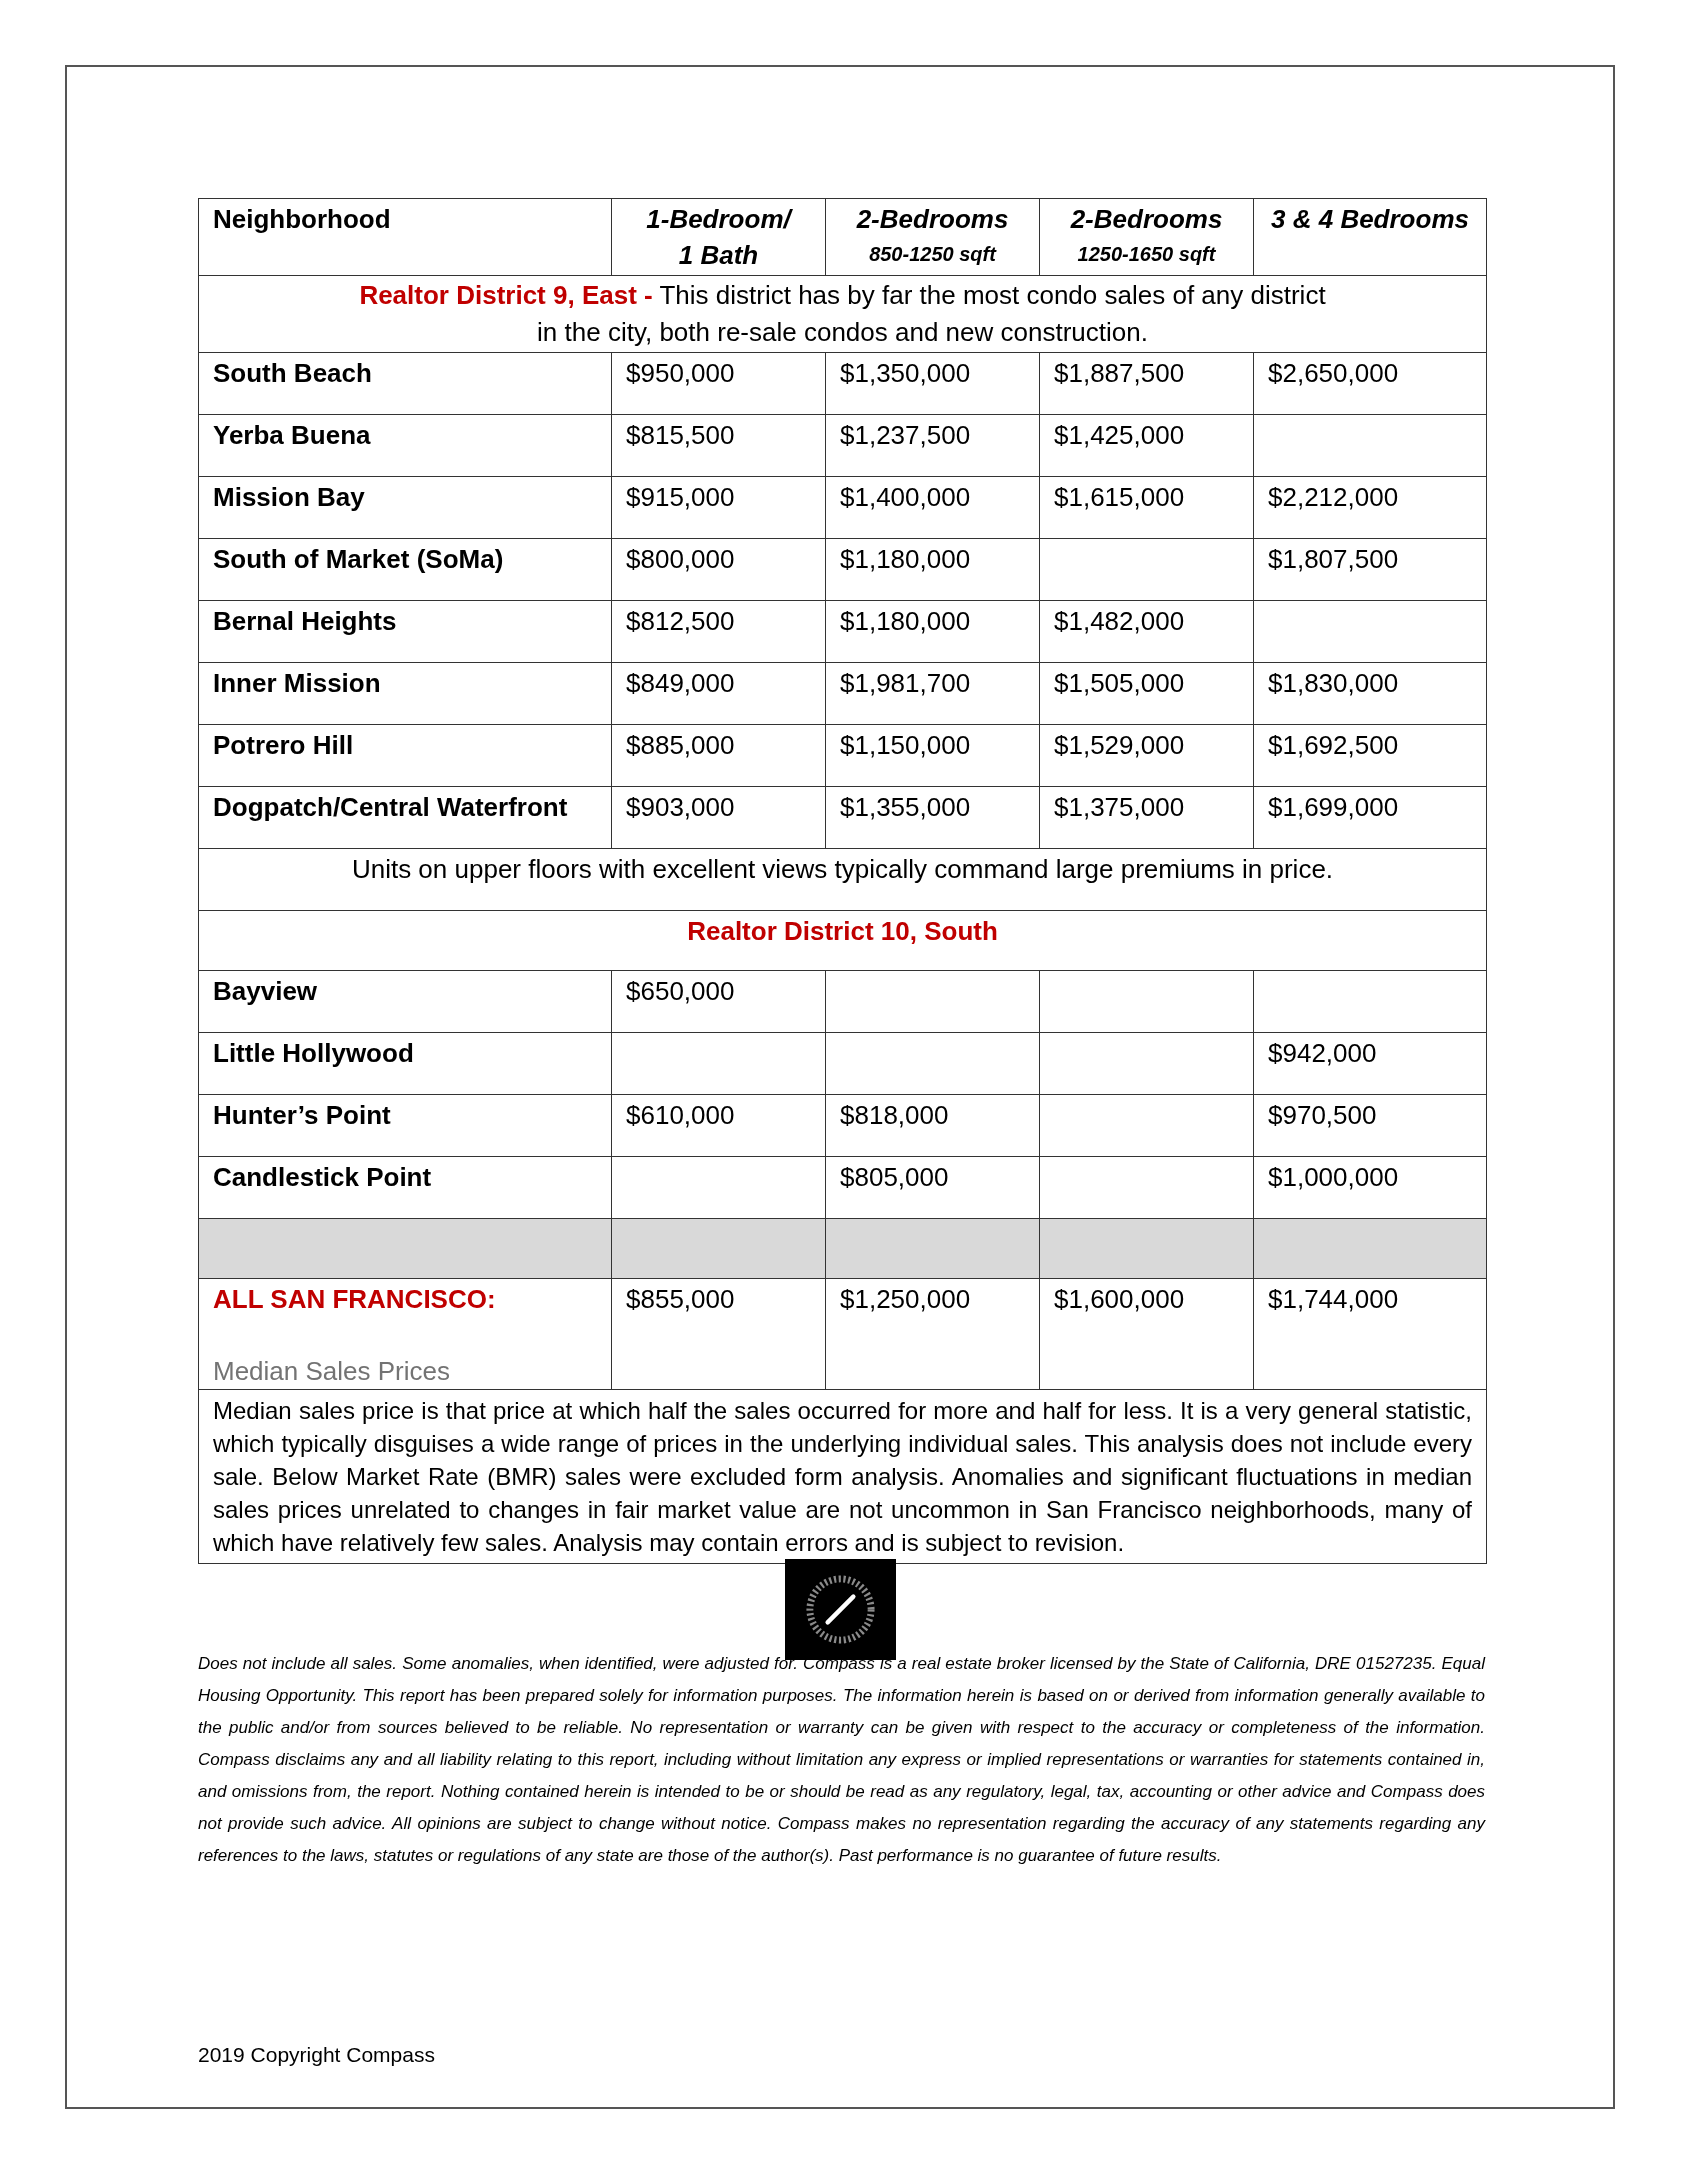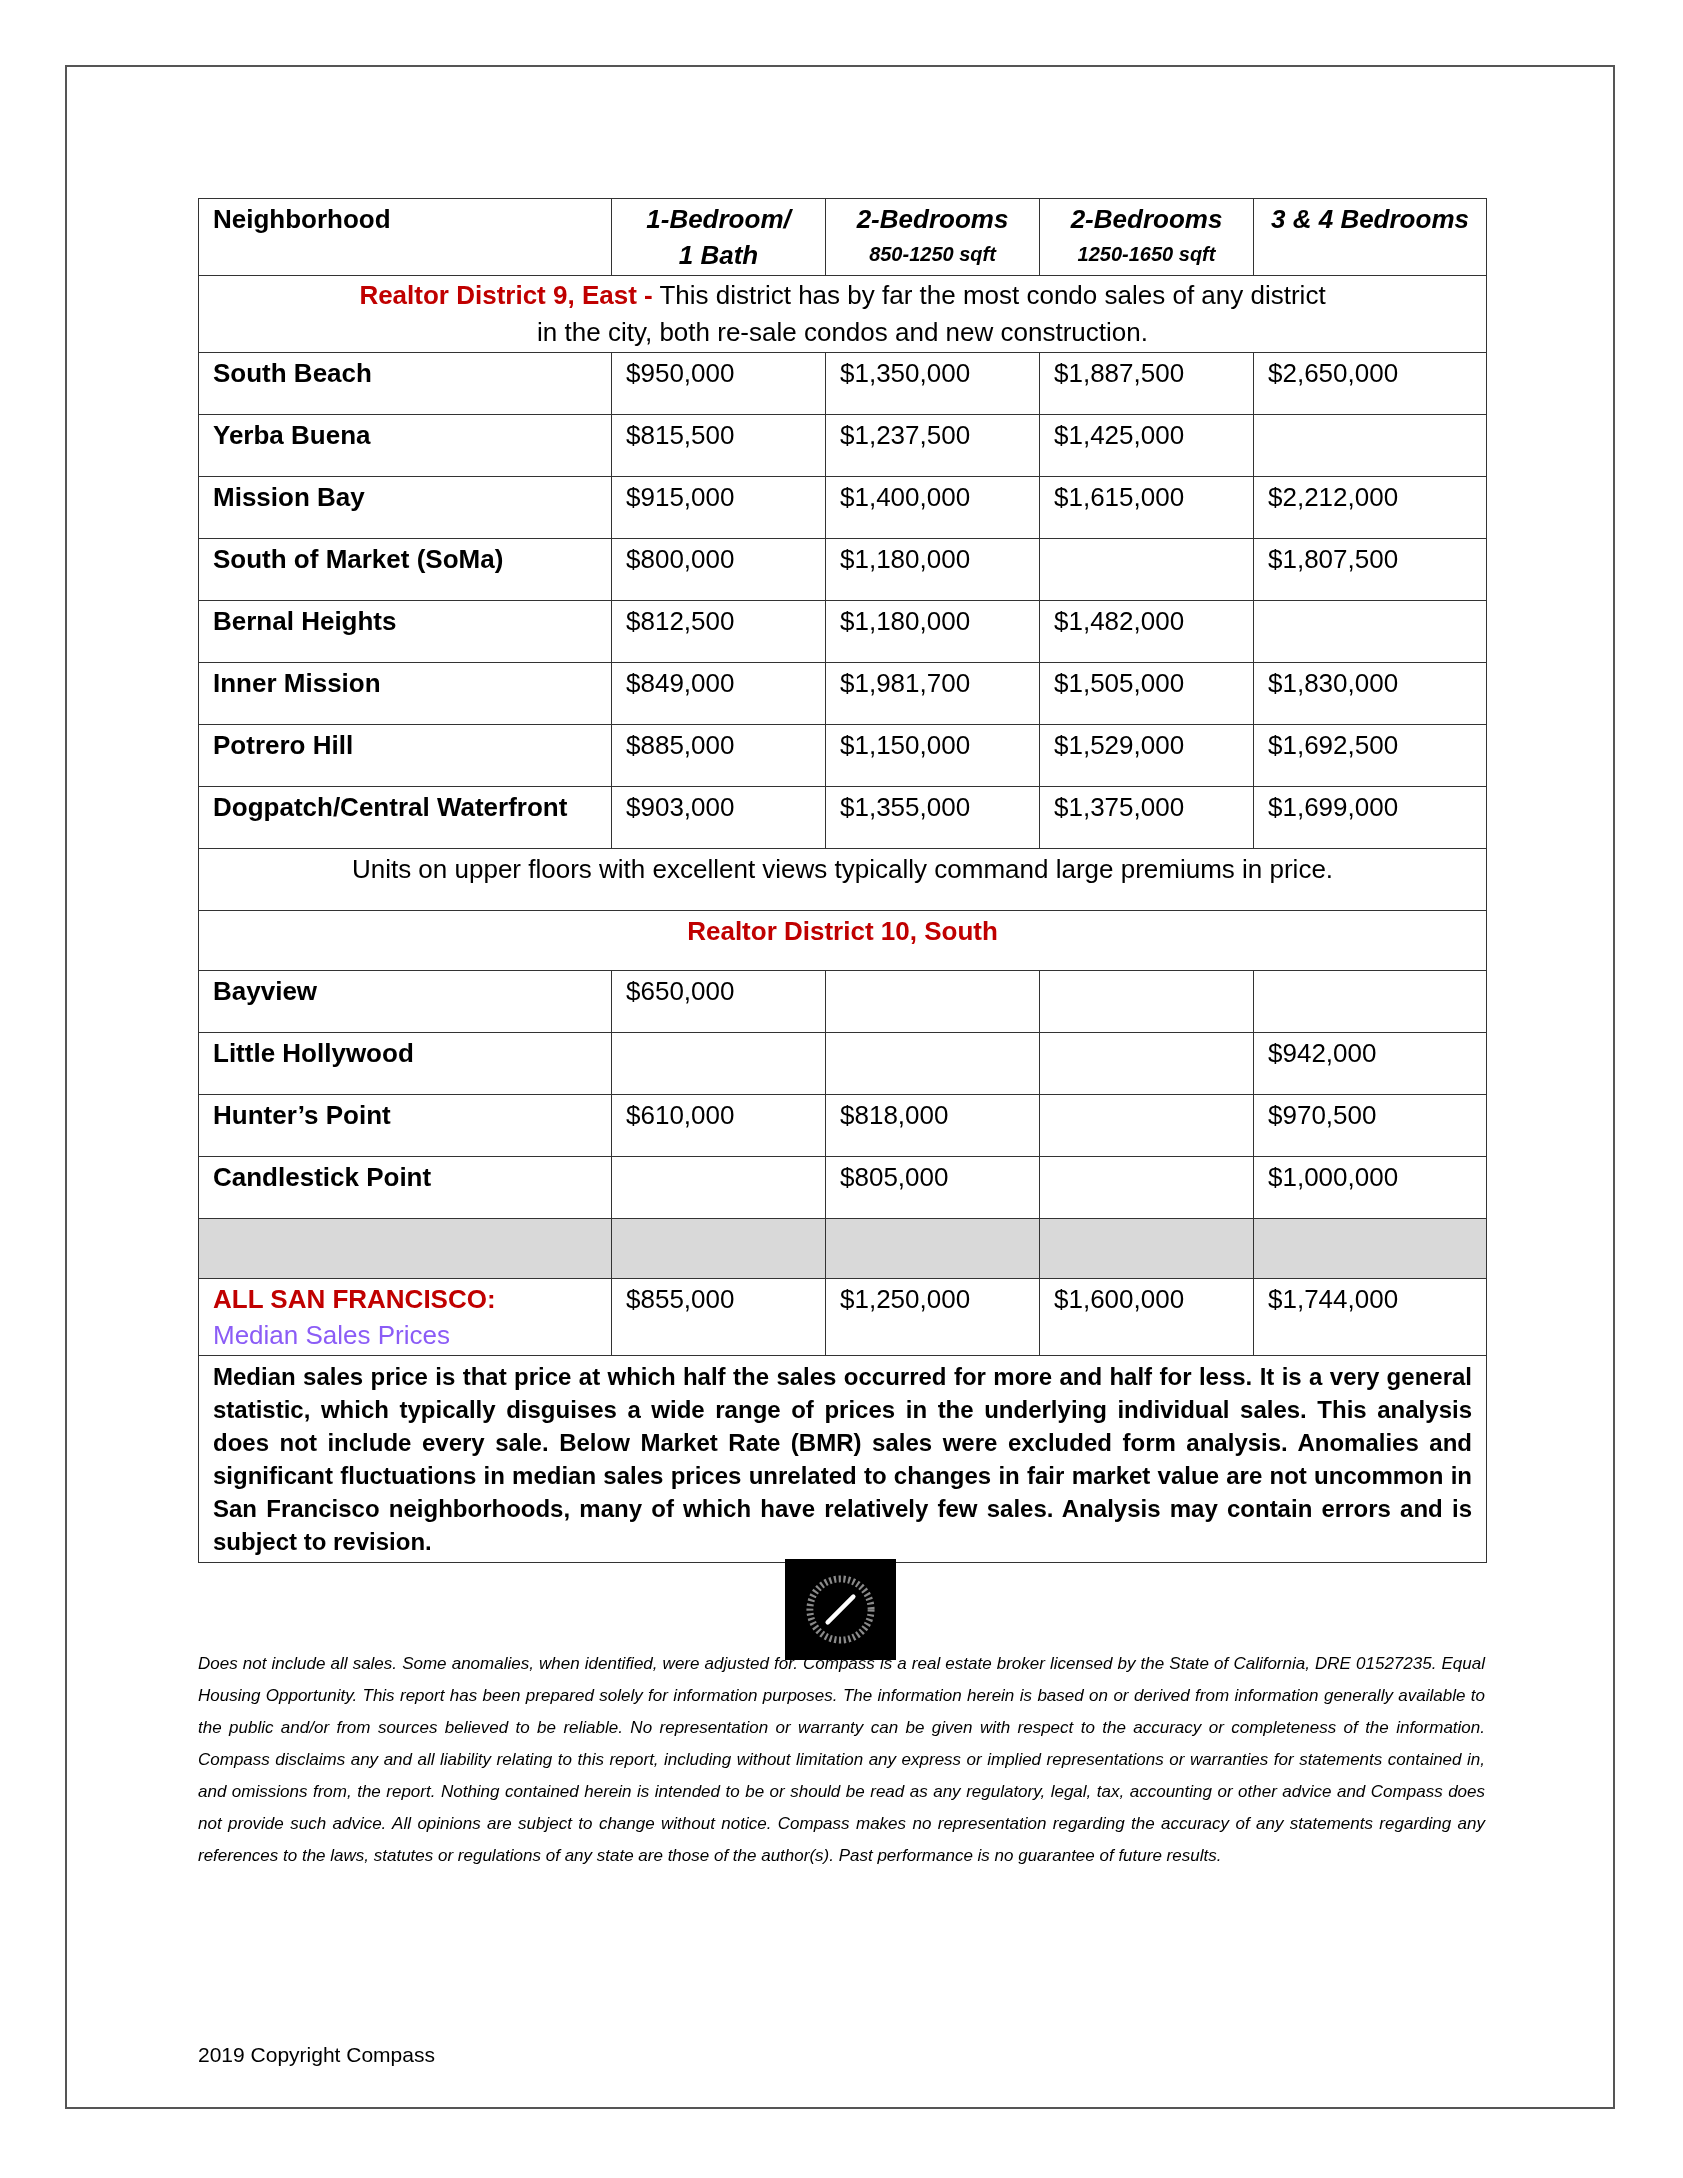--- a/index.html
+++ b/index.html
@@ -13,22 +13,22 @@
   tr.hdr th.center { text-align:center;font-style:italic; }
   .hdr-sub { display:block; font-size:20px; line-height:34px; }
   tr.district td { text-align:center; height:75px; padding-top:1px; line-height:37px; }
   tr.district-2 td { height:59px; line-height:40px; padding-top:0; }
   .red { color:#c00000; font-weight:bold; }
   tr.data td { height:59px; padding-top:2px; }
   tr.data td.name { font-weight:bold; }
   tr.note td { text-align:center; height:59px; padding-top:2px; font-size:26px; }
   tr.gray td { background:#d9d9d9; height:59px; }
   tr.allsf td { height:74px; padding-top:2px; }
-  tr.allsf td.name .sub { display:block; font-weight:normal; color:#8b5cf6; }
-  tr.footnote td { padding:4px 14px 4px 14px; text-align:justify; font-size:24px; line-height:33px; text-align-last:left;font-weight:bold; }
+  tr.allsf td.name .sub { display:block; font-weight:normal; color:#737373;margin-top:36px; }
+  tr.footnote td { padding:4px 14px 4px 14px; text-align:justify; font-size:24px; line-height:33px; text-align-last:left; }
   .logo { position:absolute; left:785px; top:1559px; width:111px; height:101px; background:#000; display:flex; align-items:center; justify-content:center; }
   .disclaimer { position:absolute; left:198px; top:1648px; width:1287px; font-style:italic; font-size:17px; line-height:32px; text-align:justify; text-align-last:left; }
   .copyright { position:absolute; left:198px; top:2037px; font-size:21px; line-height:36px; }
 </style>
 </head>
 <body>
 
 <div class="page-border"></div>
 
 <table class="prices">

